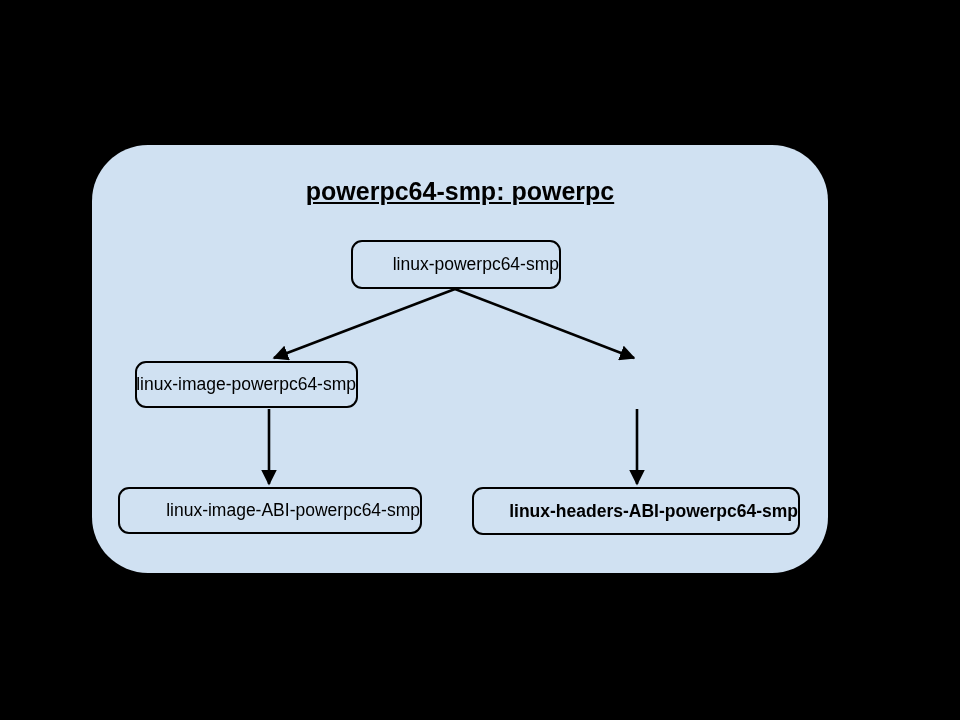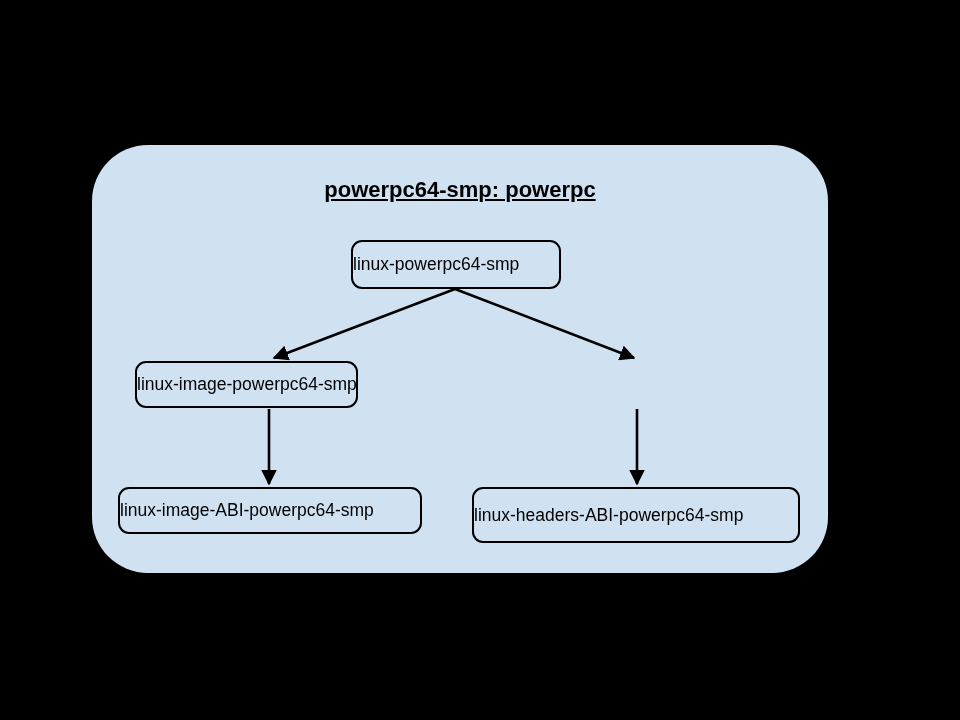--- a/index.html
+++ b/index.html
@@ -23,45 +23,45 @@
     height: 428px;
     background: #d0e1f2;
     border-radius: 56px;
   }
   .cluster-title {
     position: absolute;
     left: 0;
     top: 32px;
     width: 736px;
     text-align: center;
-    font-size: 22px;
+    font-size: 25px;
     font-weight: bold;
     color: #000000;
     text-decoration: underline;
     letter-spacing: 0px;
   }
   .node {
     position: absolute;
     box-sizing: border-box;
     background: #d0e1f2;
     border: 2px solid #000000;
     border-radius: 11px;
     display: flex;
     align-items: center;
-    justify-content: flex-start;
+    justify-content: flex-end;
     color: #000000;
     font-size: 17.5px;
     font-weight: normal;
     white-space: nowrap;
   }
   #node-root   { left: 351px; top: 240px; width: 210px; height: 49px; }
   #node-image  { left: 135px; top: 361px; width: 223px; height: 47px; }
   #node-headers{ left: 493px; top: 361px; width: 288px; height: 47px; }
   #node-image-abi   { left: 118px; top: 487px; width: 304px; height: 47px; }
-  #node-headers-abi { left: 472px; top: 487px; width: 328px; height: 56px; }
+  #node-headers-abi { left: 472px; top: 487px; width: 328px; height: 48px; font-weight: bold; }
 
   #edges {
     position: absolute;
     left: 0;
     top: 0;
     width: 960px;
     height: 720px;
     pointer-events: none;
   }
 </style>

